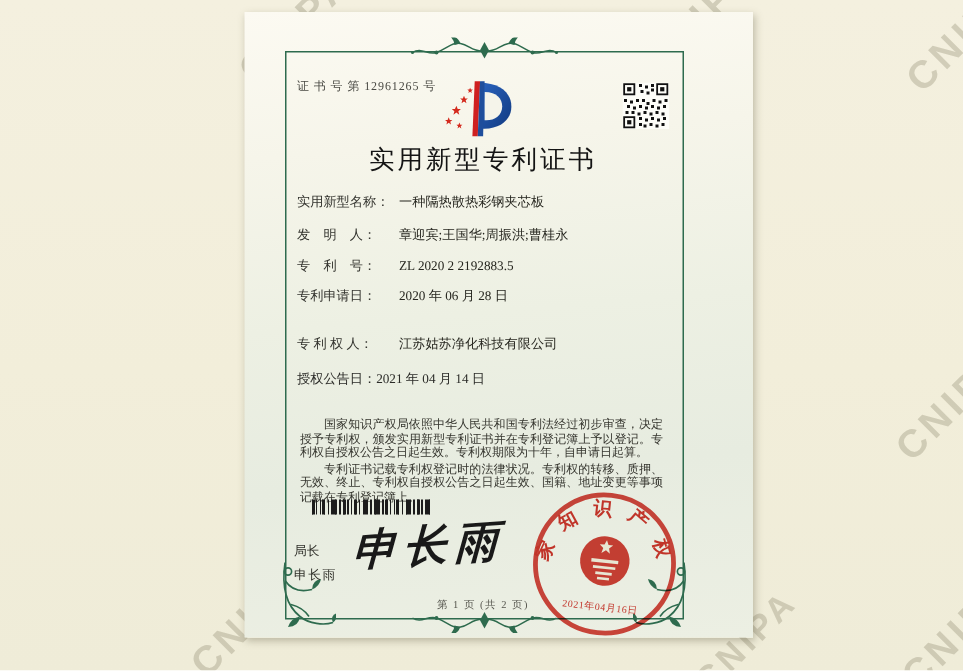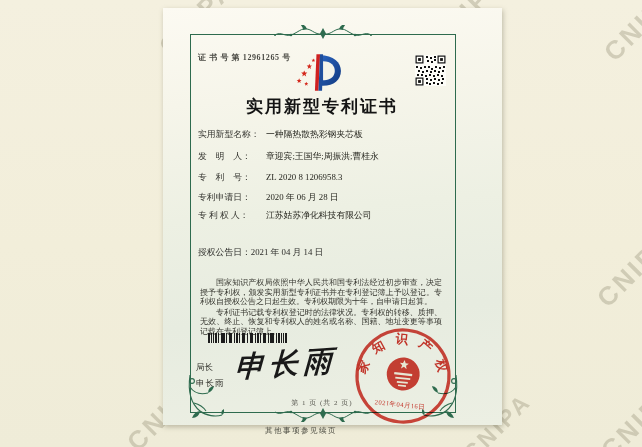--- a/index.html
+++ b/index.html
@@ -26,27 +26,27 @@
     position:absolute; left:27px; top:26px; width:264px; height:377px;
     border:1.6px solid #2e6b4e;
   }
   .orn{position:absolute;}
   .orn-top{top:-10px; left:50%; transform:translateX(-50%); width:100px; height:18px;}
   .orn-bottom{bottom:-10px; left:50%; transform:translateX(-50%) scaleY(-1); width:100px; height:18px;}
   .corner-bl{left:-7px; bottom:-9px; width:40px; height:48px;}
   .corner-br{right:-7px; bottom:-9px; width:40px; height:48px; transform:scaleX(-1);}
   
   .certno{
-    position:absolute; left:35px; top:44px; font-size:8px; letter-spacing:0.6px; color:#4a4a44;font-weight:bold;
+    position:absolute; left:35px; top:44px; font-size:8px; letter-spacing:0.6px; color:#4a4a44;
   }
   .logo{position:absolute; left:129px; top:44px; width:53px; height:41px;}
   .qr{position:absolute; left:252px; top:47px; width:31px; height:31px;}
   .title{
     position:absolute; left:27px; top:87px; width:264px; text-align:center;
-    font-size:17px; font-weight:bold; letter-spacing:2px; color:#141414;
+    font-size:17px; font-weight:normal; letter-spacing:2px; color:#141414;
   }
   
   .frow{position:absolute; left:35px; width:256px; font-size:8.8px; color:#2b2b28; white-space:nowrap;}
   .flabel{display:inline-block; width:68px; color:#33332e;}
   .fvalue{color:#26261f;}
   .grant2{position:absolute; left:142px; top:0;}
   
   .paras{
     position:absolute; left:37px; top:254px; width:242px;
     font-size:8px; line-height:9.6px; color:#35352e; text-align:justify;margin-top:16px;
@@ -196,36 +196,36 @@
 
     <div class="title">实用新型专利证书</div>
 
     <div class="frow" style="top:121px">
       <span class="flabel">实用新型名称：</span><span class="fvalue">一种隔热散热彩钢夹芯板</span>
     </div>
     <div class="frow" style="top:143px">
       <span class="flabel">发　明　人：</span><span class="fvalue">章迎宾;王国华;周振洪;曹桂永</span>
     </div>
     <div class="frow" style="top:164px">
-      <span class="flabel">专　利　号：</span><span class="fvalue">ZL 2020 8 1206958.3</span>
+      <span class="flabel">专　利　号：</span><span class="fvalue">ZL 2020 2 2192883.5</span>
     </div>
     <div class="frow" style="top:184px">
       <span class="flabel">专利申请日：</span><span class="fvalue">2020 年 06 月 28 日</span>
     </div>
-    <div class="frow" style="top:202px">
+    <div class="frow" style="top:216px">
       <span class="flabel">专 利 权 人：</span><span class="fvalue">江苏姑苏净化科技有限公司</span>
     </div>
 
     <div class="frow" style="top:239px">
       <span>授权公告日：</span><span>2021 年 04 月 14 日</span>
     </div>
 
     <div class="paras">
       <p>国家知识产权局依照中华人民共和国专利法经过初步审查，决定授予专利权，颁发实用新型专利证书并在专利登记簿上予以登记。专利权自授权公告之日起生效。专利权期限为十年，自申请日起算。</p>
-      <p>专利证书记载专利权登记时的法律状况。专利权的转移、质押、无效、终止、恢复和专利权人的姓名或名称、国籍、地址变更等事项记载在专利登记簿上。</p>
+      <p>专利证书记载专利权登记时的法律状况。专利权的转移、质押、无效、终止、专利权自授权公告之日起生效、国籍、地址变更等事项记载在专利登记簿上。</p>
     </div>
 
     <div class="barcode"></div>
 
     <div class="director-label">局长</div>
     <div class="director-name">申长雨</div>
     <div class="signature">申长雨</div>
 
     <svg class="seal" viewBox="0 0 100 100">
       <defs>
@@ -242,14 +242,13 @@
         <rect x="42.5" y="51.5" width="15" height="1.8" fill="#fcf8ee"></rect>
         <rect x="44.5" y="55.5" width="11" height="1.8" fill="#fcf8ee"></rect>
         <rect x="46" y="59" width="8" height="1.6" fill="#fcf8ee"></rect>
       </g>
       <text x="50" y="81" text-anchor="middle" font-size="6.6" fill="#d0281e" letter-spacing="0.4">2021年04月16日</text>
     </svg>
 
     <div class="pageind">第 1 页 (共 2 页)</div>
   </div>
 
-  <div class="footer-note">其他事项参见续页</div>
 </div>
 
 </body></html>

